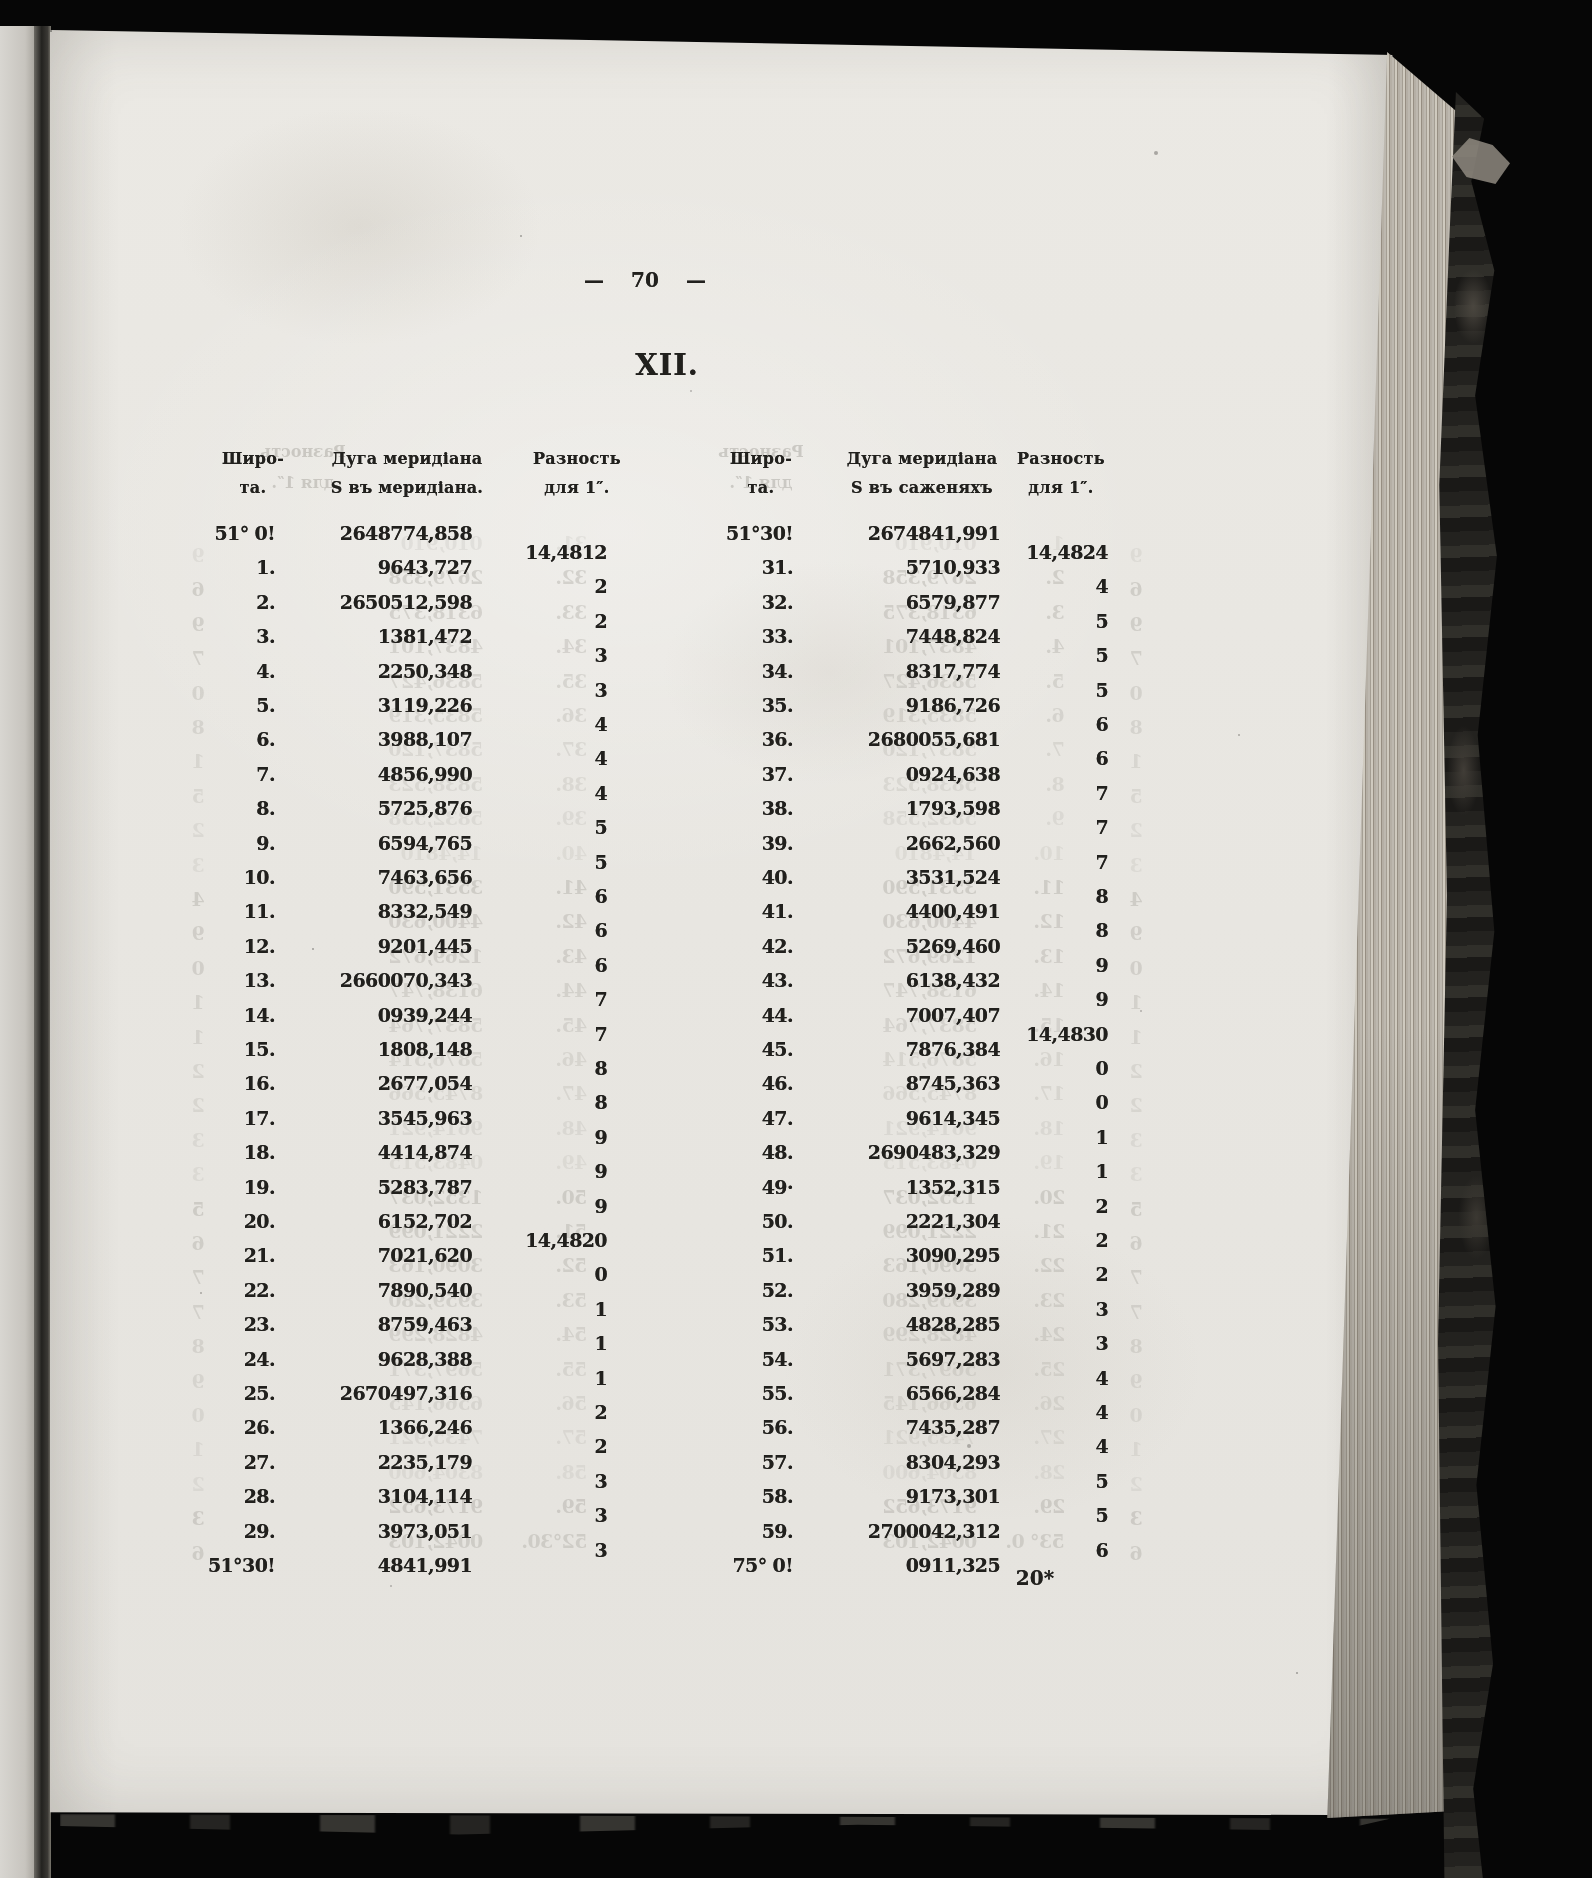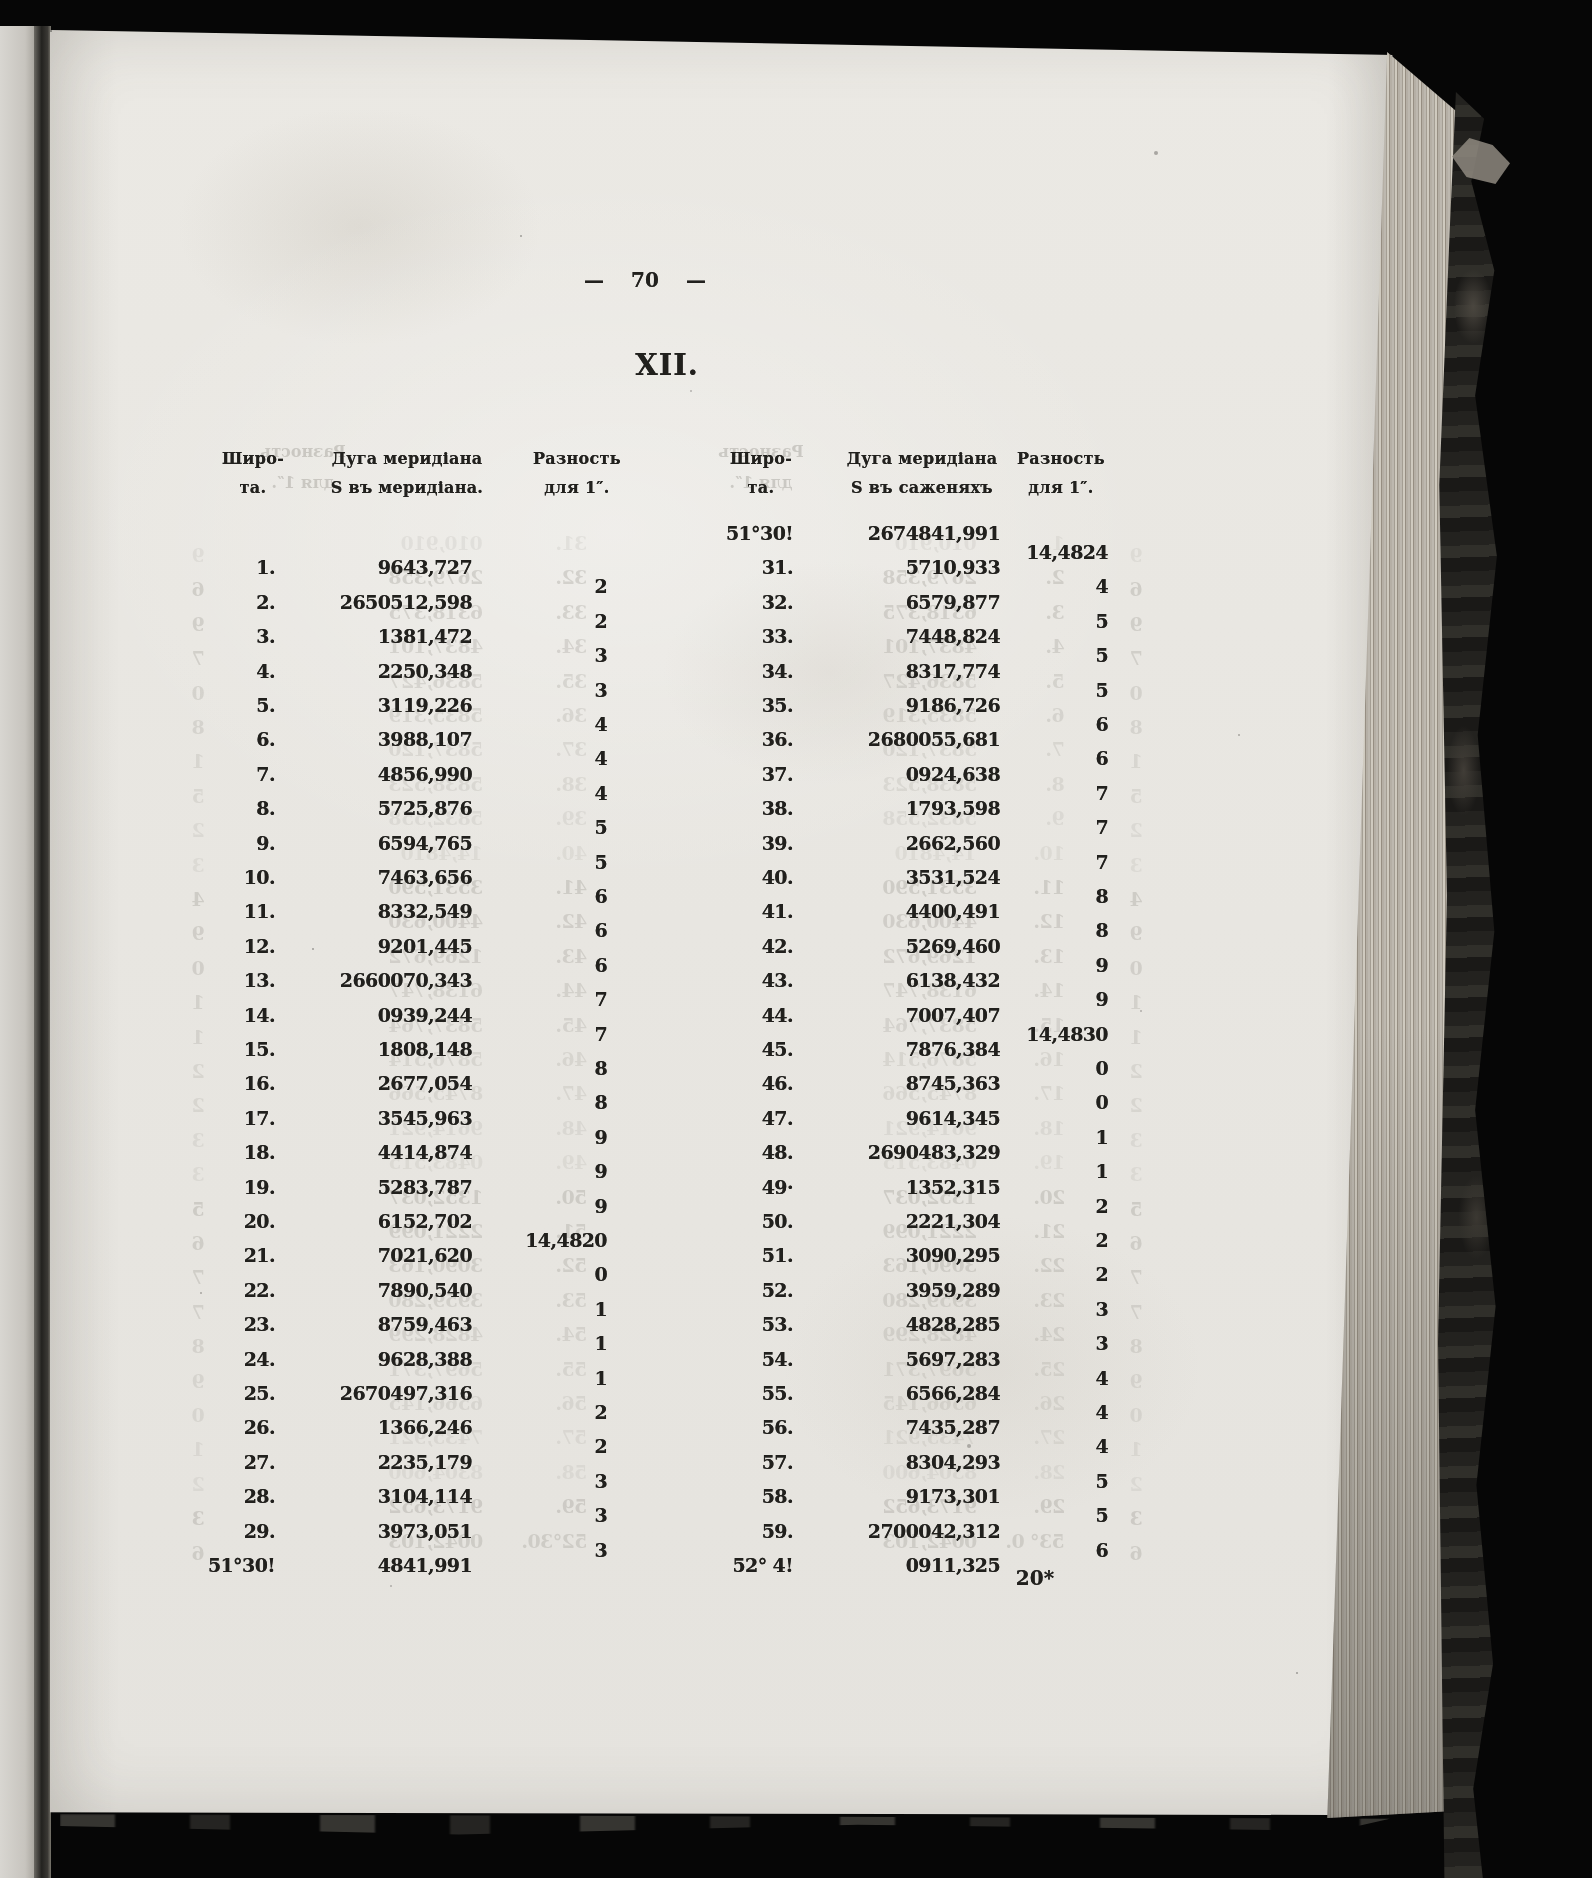--- a/index.html
+++ b/index.html
@@ -302,20 +302,25 @@
     <div class="colhead ink h-arcR">
       <div>Дуга меридіана</div>
       <div>S въ саженяхъ</div>
     </div>
     <div class="colhead ink h-difR">
       <div>Разность</div>
       <div>для 1″.</div>
     </div>
 
     <div class="rows gL">
+        <div class="trow" style="top: 0px;">
+          <span class="cell c-lat">51° 0!</span>
+          <span class="cell c-arc">2648774,858</span>
+          <span class="cell c-diff">14,4812</span>
+        </div>
         <div class="trow" style="top: 34.4px;">
           <span class="cell c-lat">1.</span>
           <span class="cell c-arc">9643,727</span>
           <span class="cell c-diff">2</span>
         </div>
         <div class="trow" style="top: 68.8px;">
           <span class="cell c-lat">2.</span>
           <span class="cell c-arc">2650512,598</span>
           <span class="cell c-diff">2</span>
         </div>
@@ -604,21 +609,21 @@
           <span class="cell c-lat">58.</span>
           <span class="cell c-arc">9173,301</span>
           <span class="cell c-diff">5</span>
         </div>
         <div class="trow" style="top: 997.6px;">
           <span class="cell c-lat">59.</span>
           <span class="cell c-arc">2700042,312</span>
           <span class="cell c-diff">6</span>
         </div>
         <div class="trow" style="top: 1032px;">
-          <span class="cell c-lat">52° 4!</span>
+          <span class="cell c-lat">75° 0!</span>
           <span class="cell c-arc">0911,325</span>
         </div>
       </div>
 
     <div class="signature ink">20*</div>
   </div>
 
   <div class="fore-edge"></div>
   <div class="torn-band"></div>
   <div class="torn-bit"></div>

